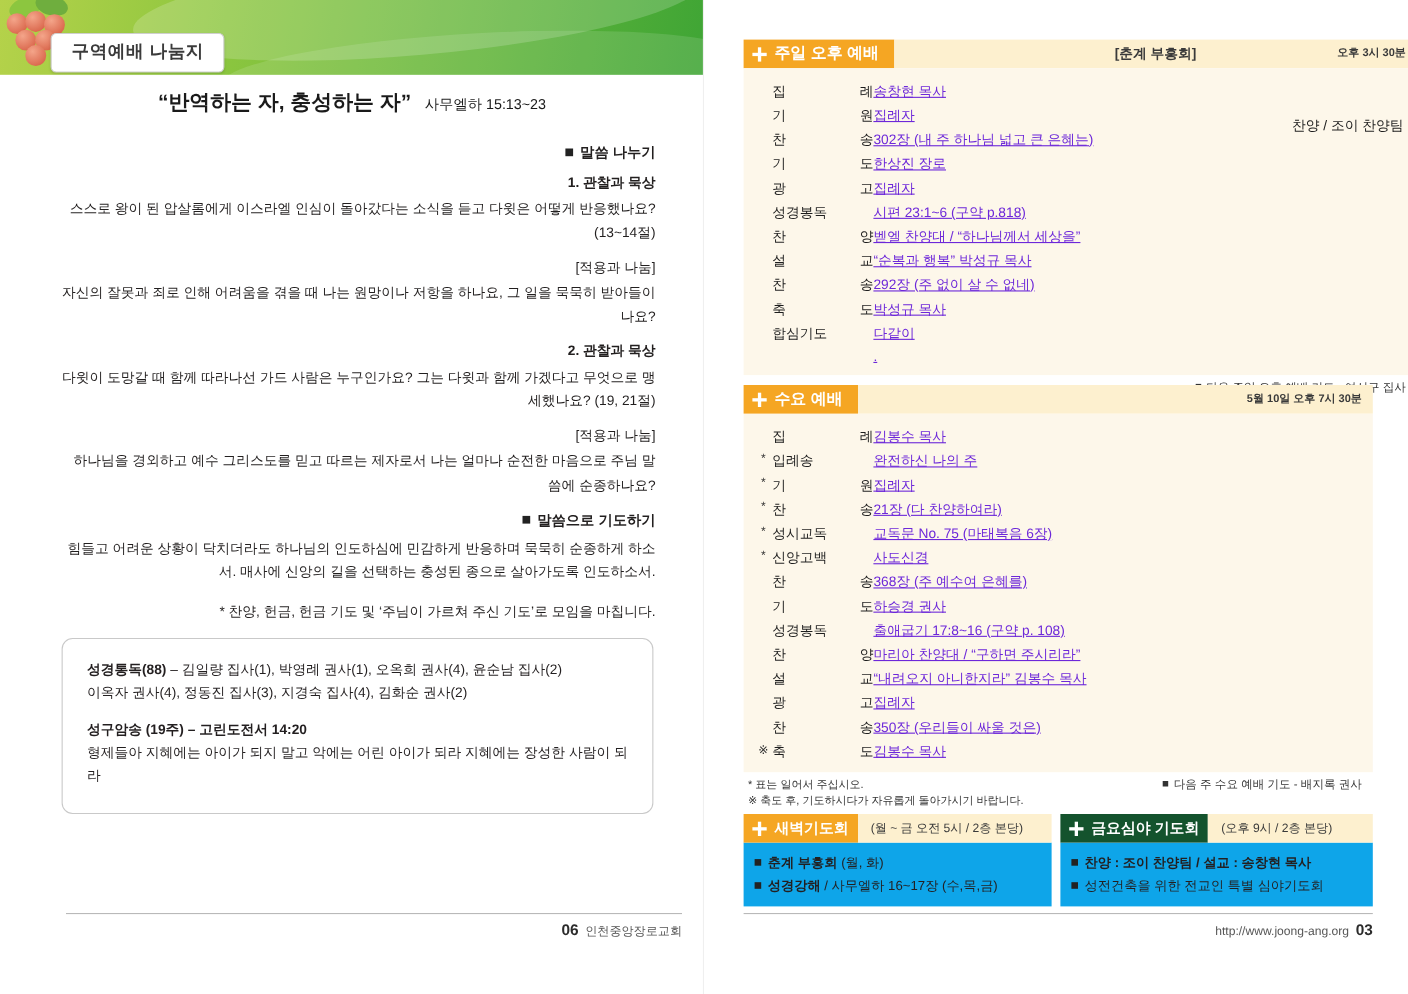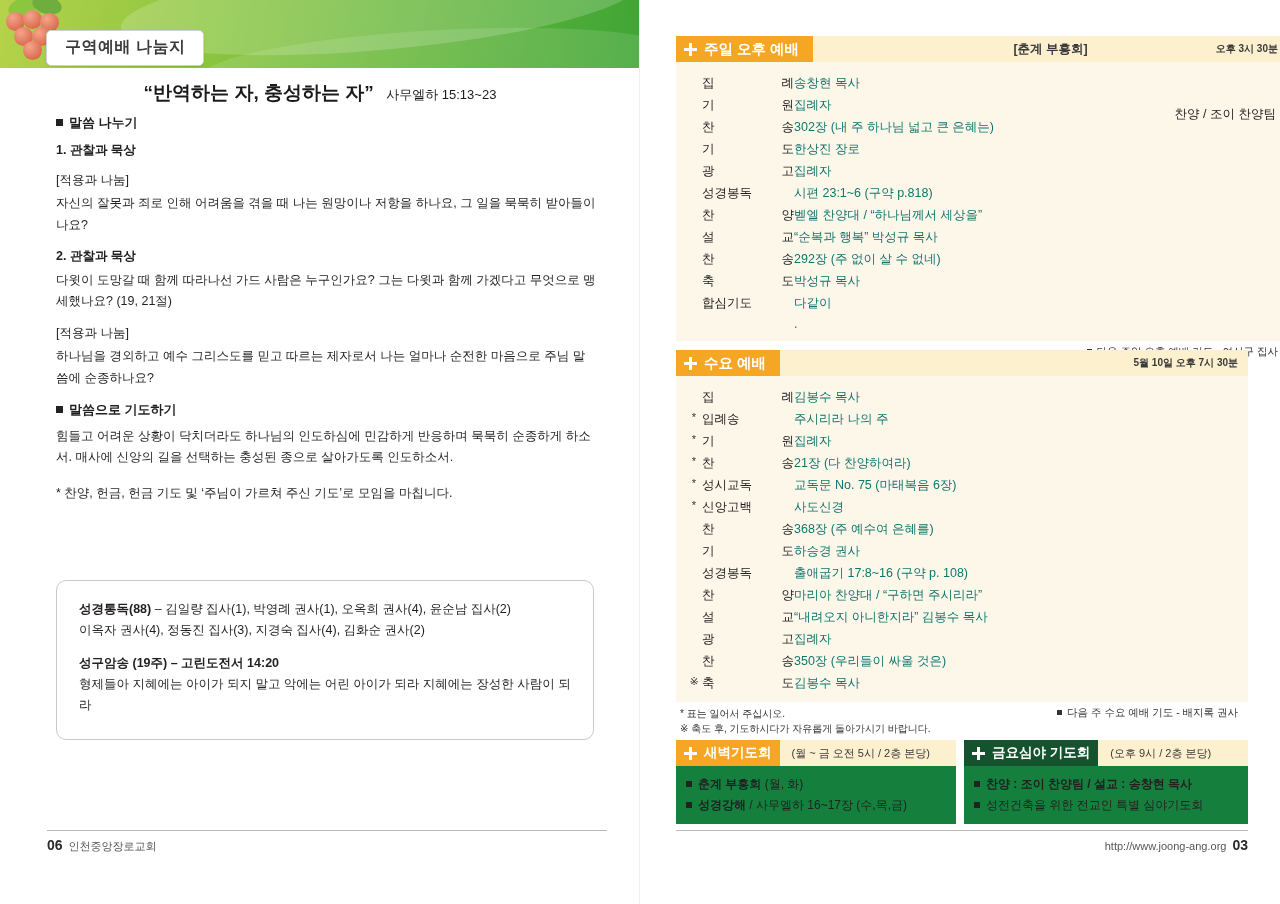--- a/index.html
+++ b/index.html
@@ -108,25 +108,26 @@
   }
   .sermon-ref {
     font-size: 13px;
     color: #1a1a1a;
     margin-left: 8px;
     text-align: right;
   }
   .body-col {
     position: absolute;
     left: 56px;
-    top: 110px;
+    top: 126px;
     width: 540px;
     font-size: 12.5px;
     line-height: 1.72;
     color: #221f1f;
+    text-align: right;
   }
   .h-bullet {
     font-weight: bold;
     font-size: 13px;
     margin-top: 2px;
     margin-bottom: 4px;
   }
   .h-bullet .sq {
     display: inline-block;
     width: 7px;
@@ -166,27 +167,28 @@
     padding: 18px 22px;
     font-size: 12.5px;
     line-height: 1.68;
   }
   .rounded-box .bold {
     font-weight: bold;
   }
   .rb-block { margin-bottom: 12px; }
   .footer-left {
     position: absolute;
-    left: 47px;
+    left: 60px;
     top: 830px;
     width: 560px;
     border-top: 1px solid #b9b9b9;
     padding-top: 6px;
     font-size: 11px;
     color: #555;
+    text-align: right;
   }
   .footer-left .pg {
     font-weight: bold;
     font-size: 14px;
     color: #2b2b2b;
     margin-right: 6px;
   }
 
   
   .right-page {
@@ -279,21 +281,22 @@
   }
   td.label {
     width: 92px;
     text-align: justify;
     text-align-last: justify;
     padding-right: 14px;
     white-space: nowrap;
     color: #1d1d1d;
   }
   td.value {
-    color: #0f766e;
+    color: #6d28d9;
+    text-decoration: underline;
   }
   .side-note {
     position: absolute;
     right: 12px;
     top: 44px;
     font-size: 12.5px;
     color: #1d1d1d;
   }
   .panel-foot {
     font-size: 10.5px;
@@ -322,21 +325,21 @@
     padding-right: 10px;
     justify-content: flex-end;
   }
   .mini-panel .head-sub {
     font-size: 11px;
     font-weight: normal;
     color: #3a3a3a;
     margin-left: 6px;
   }
   .mini-body {
-    background: #15803d;
+    background: #0ea5e9;
     padding: 8px 10px;
     font-size: 12px;
     line-height: 1.75;
   }
   .mini-body .sq {
     display: inline-block;
     width: 6px;
     height: 6px;
     background: #222;
     margin-right: 6px;
@@ -398,20 +401,21 @@
     <div class="sermon-title-row">
       <span class="sermon-title">“반역하는 자, 충성하는 자”</span>
       <span class="sermon-ref">사무엘하 15:13~23</span>
     </div>
 
     <div class="body-col">
       <div class="h-bullet">
         <span class="sq"></span><span>말씀 나누기</span>
       </div>
       <div class="q-head">1.  관찰과 묵상</div>
+      <div class="para">스스로 왕이 된 압살롬에게 이스라엘 인심이 돌아갔다는 소식을 듣고 다윗은 어떻게 반응했나요? (13~14절)</div>
 
       <div class="bracket-head">[적용과 나눔]</div>
       <div class="para">자신의 잘못과 죄로 인해 어려움을 겪을 때 나는 원망이나 저항을 하나요, 그 일을 묵묵히 받아들이나요?</div>
 
       <div class="q-head">2. 관찰과 묵상</div>
       <div class="para">다윗이 도망갈 때 함께 따라나선 가드 사람은 누구인가요? 그는 다윗과 함께 가겠다고 무엇으로 맹세했나요? (19, 21절)</div>
 
       <div class="bracket-head">[적용과 나눔]</div>
       <div class="para">하나님을 경외하고 예수 그리스도를 믿고 따르는 제자로서 나는 얼마나 순전한 마음으로 주님 말씀에 순종하나요?</div>
 
@@ -542,21 +546,21 @@
         <table class="order">
           <tbody>
             <tr>
                 <td class="mark"></td>
                 <td class="label">집    례</td>
                 <td class="value">김봉수 목사</td>
               </tr>
             <tr>
                 <td class="mark">*</td>
                 <td class="label">입례송</td>
-                <td class="value">주시리라 나의 주</td>
+                <td class="value">완전하신 나의 주</td>
               </tr>
             <tr>
                 <td class="mark">*</td>
                 <td class="label">기    원</td>
                 <td class="value">집례자</td>
               </tr>
             <tr>
                 <td class="mark">*</td>
                 <td class="label">찬    송</td>
                 <td class="value">21장 (다 찬양하여라)</td>

